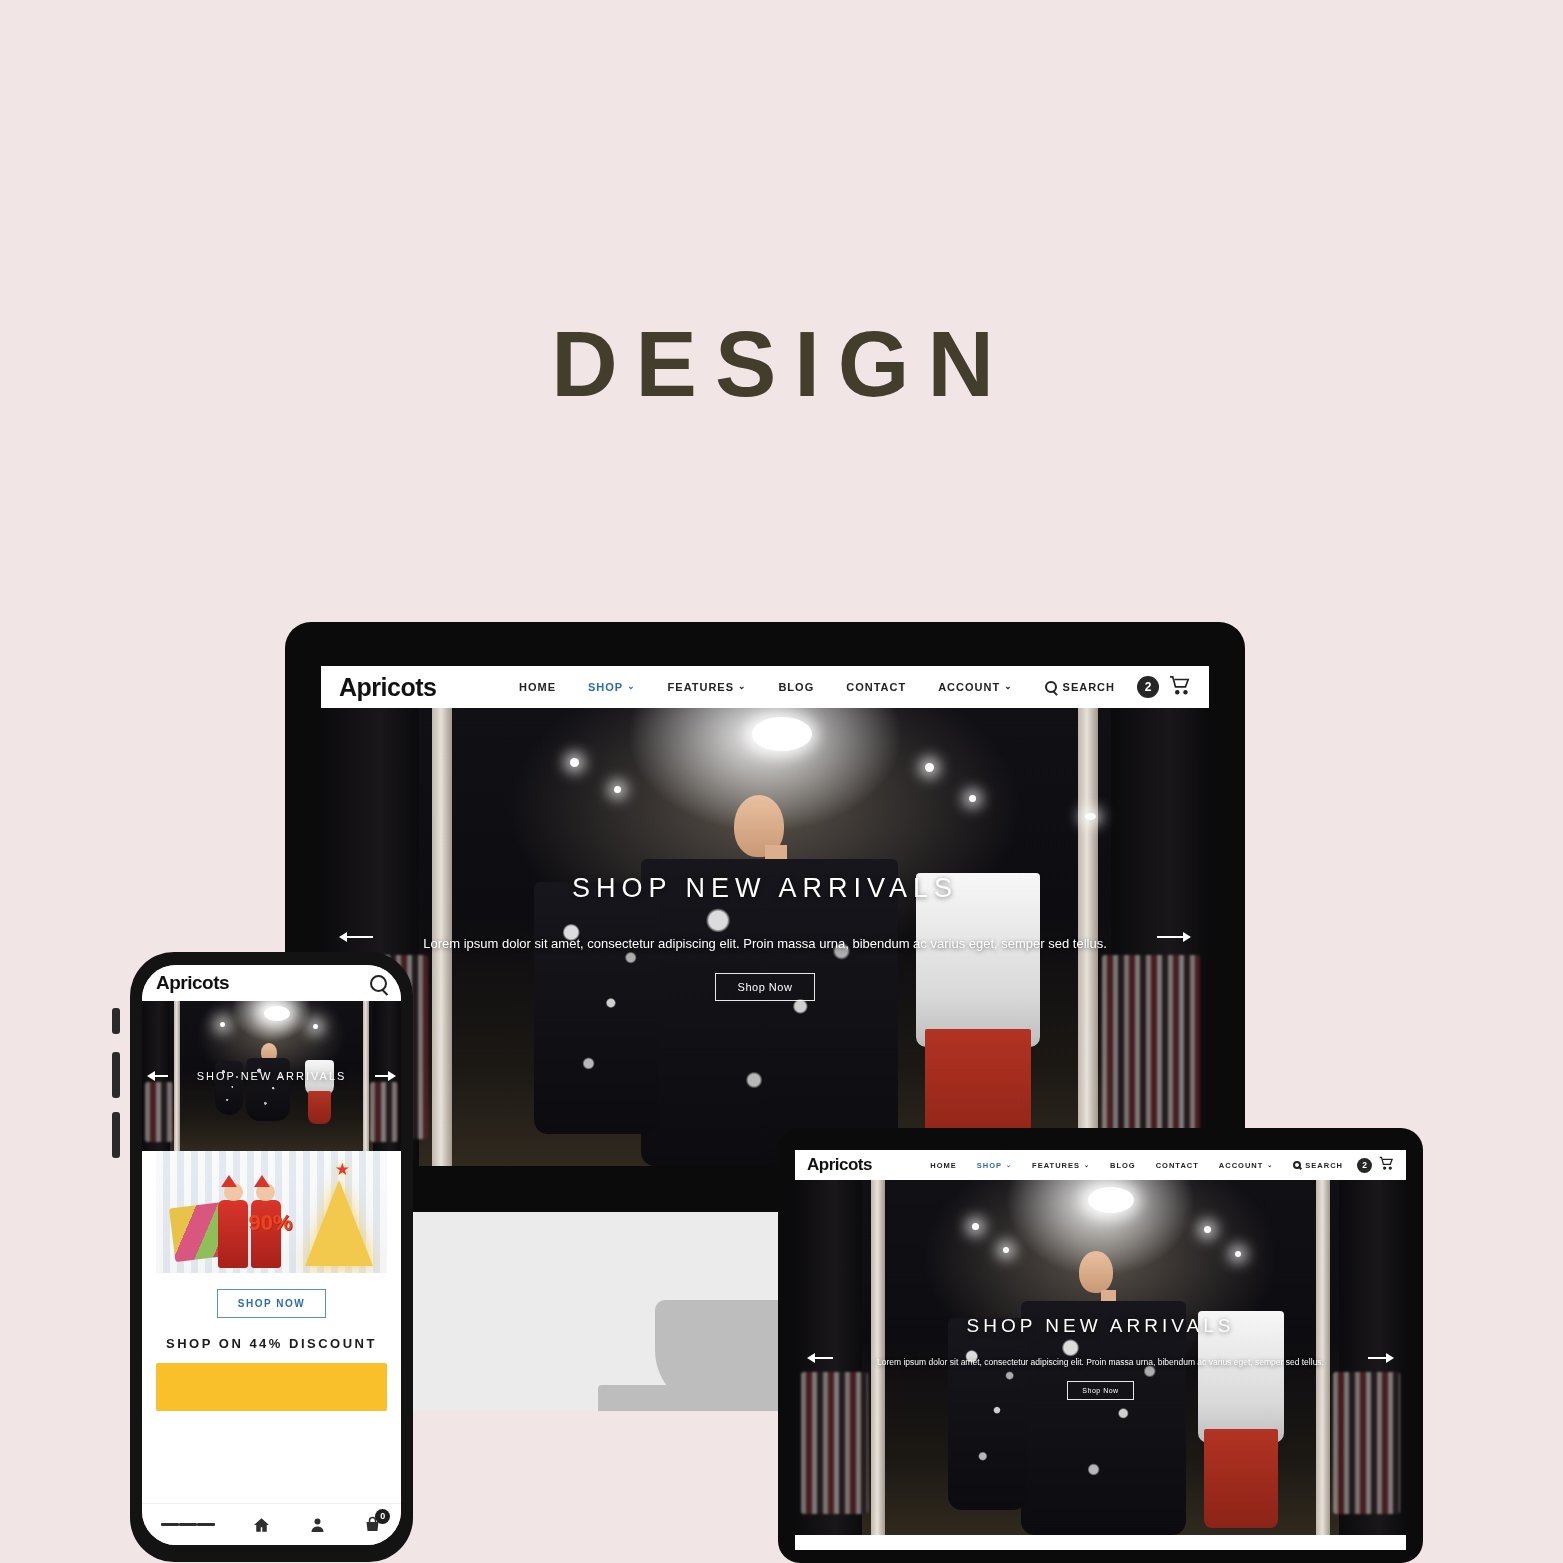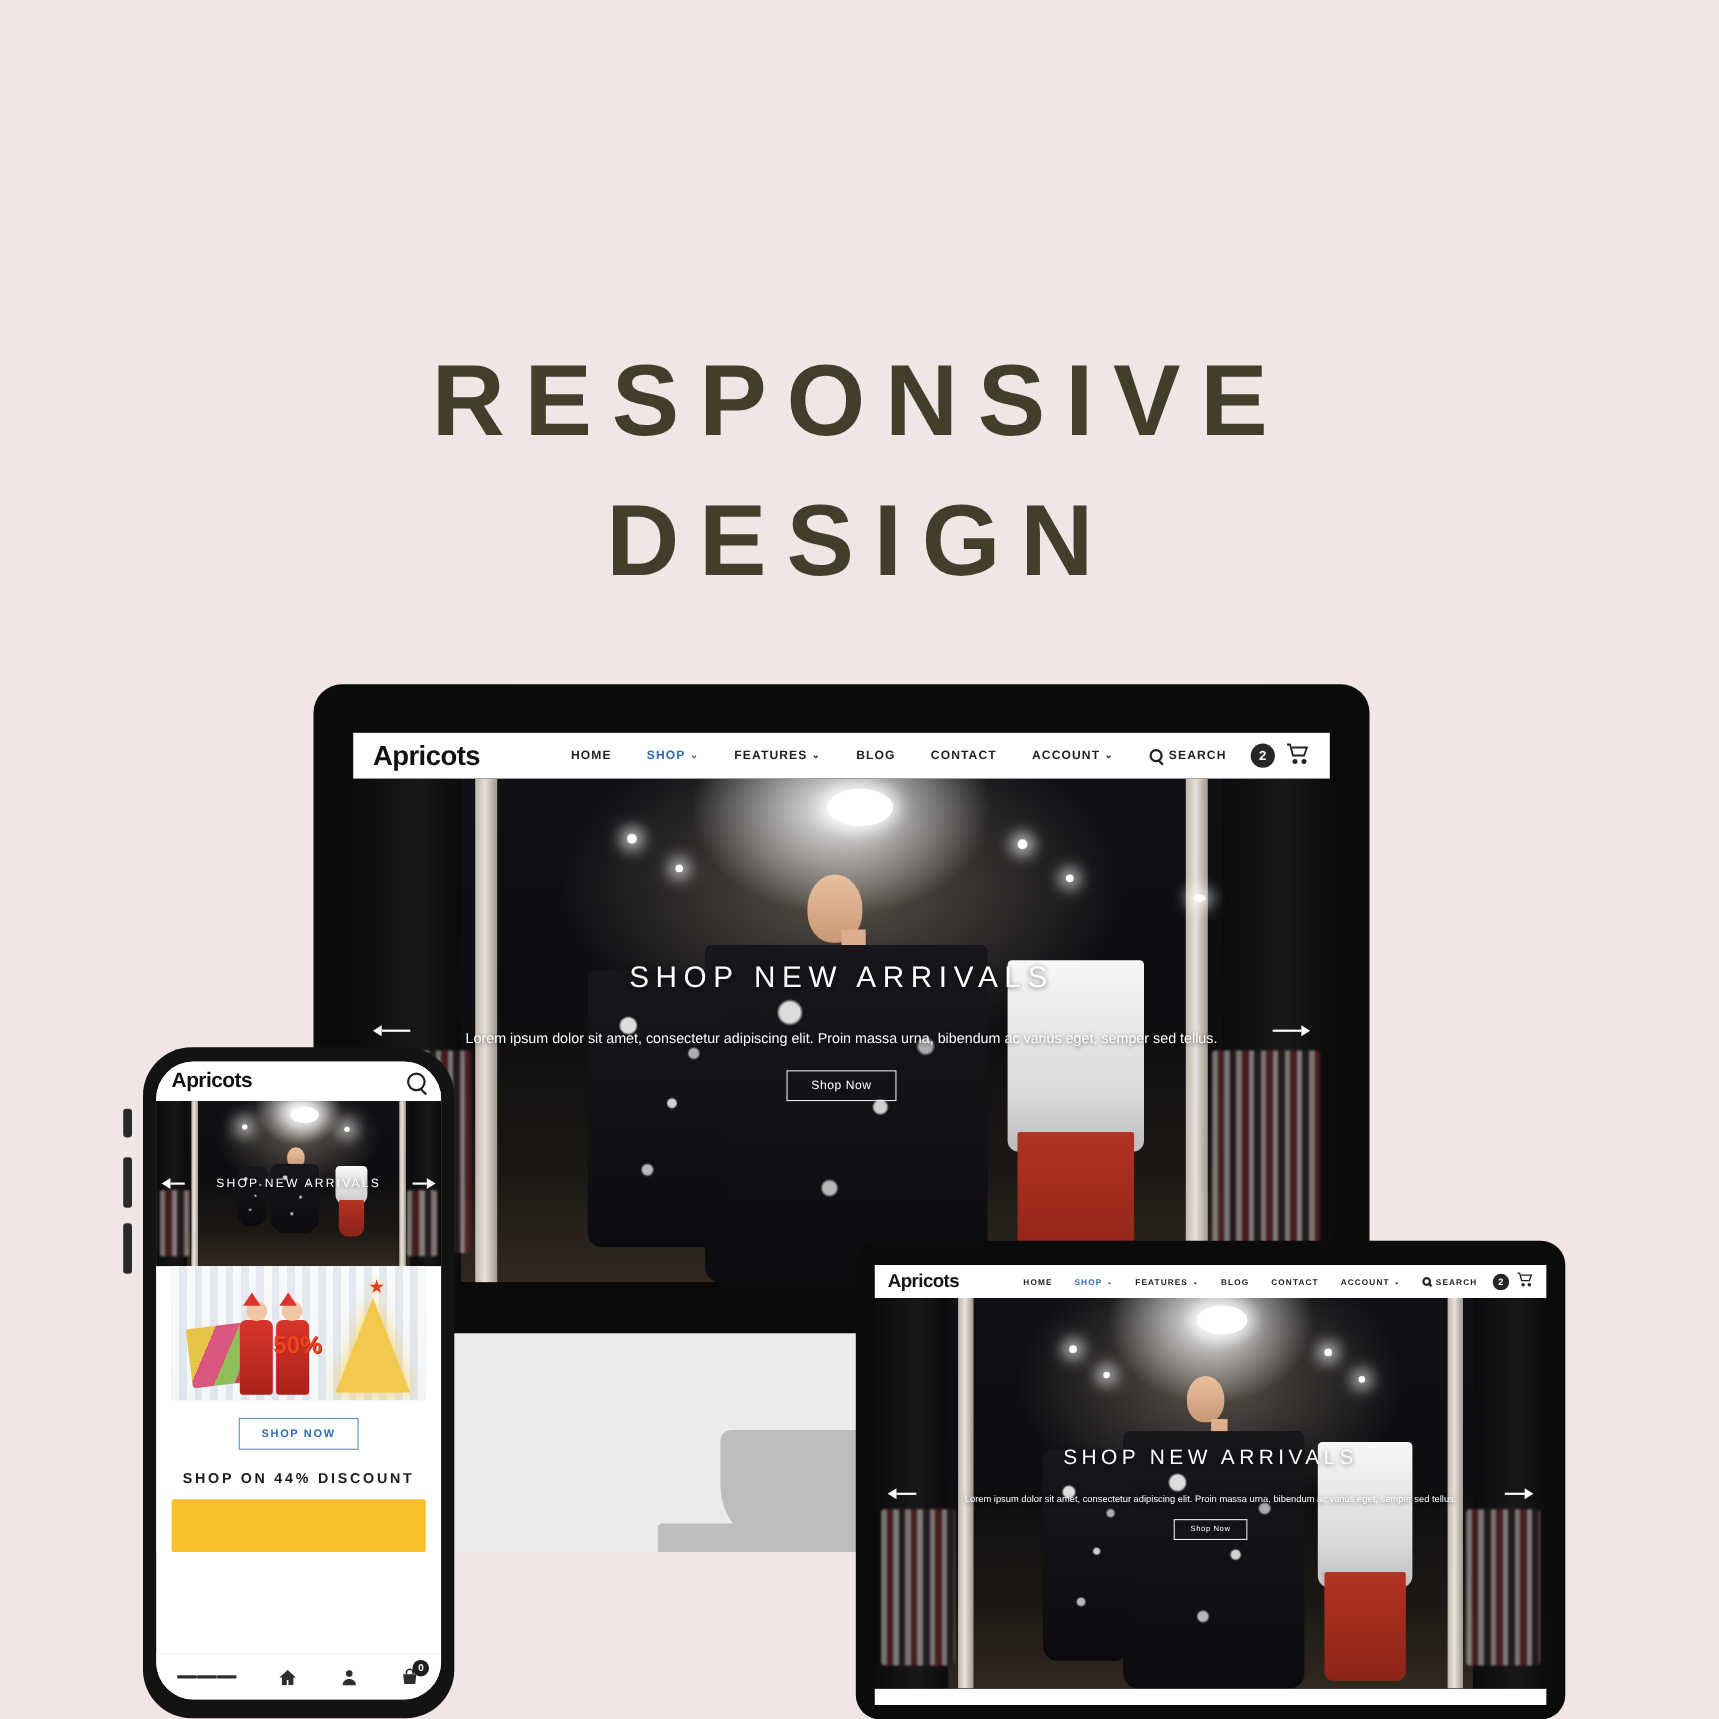--- a/index.html
+++ b/index.html
@@ -348,21 +348,20 @@
     position:absolute; top:-7px; right:-8px;
     background:#1e1e1e; color:#fff; border-radius:50%;
     width:15px; height:15px; font-size:9px; font-weight:700;
     display:flex; align-items:center; justify-content:center;
   }
 </style>
 </head>
 <body>
 
 <div class="headline">
-  <span>RESPONSIVE</span>
   <span class="l2">DESIGN</span>
 </div>
 
 <div id="desk-surface"></div>
 <div id="monitor-neck"></div>
 <div id="monitor-foot"></div>
 
 <div class="device" id="desktop">
   <div class="bezel"></div>
   <div class="screen">
@@ -502,21 +501,21 @@
         <div class="tree-star">★</div>
         <div class="bags"></div>
         <div class="santa one">
           <div class="santa-face" style="left:18%;top:-24%;width:64%;height:26%"></div>
           <div class="santa-hat" style="left:10%;top:-36%"></div>
         </div>
         <div class="santa two">
           <div class="santa-face" style="left:18%;top:-24%;width:64%;height:26%"></div>
           <div class="santa-hat" style="left:10%;top:-36%"></div>
         </div>
-        <div class="fifty">50%</div>
+        <div class="fifty">90%</div>
       </div>
       <div class="promo-btn-wrap">
         <span class="promo-btn">SHOP NOW</span>
       </div>
       <div class="promo-heading" style="padding-top:0">SHOP  ON  44%  DISCOUNT</div>
       <div class="yellow-banner"></div>
     </div>
 
     <div class="phone-tabbar">
       <div class="tab-icon bars">

